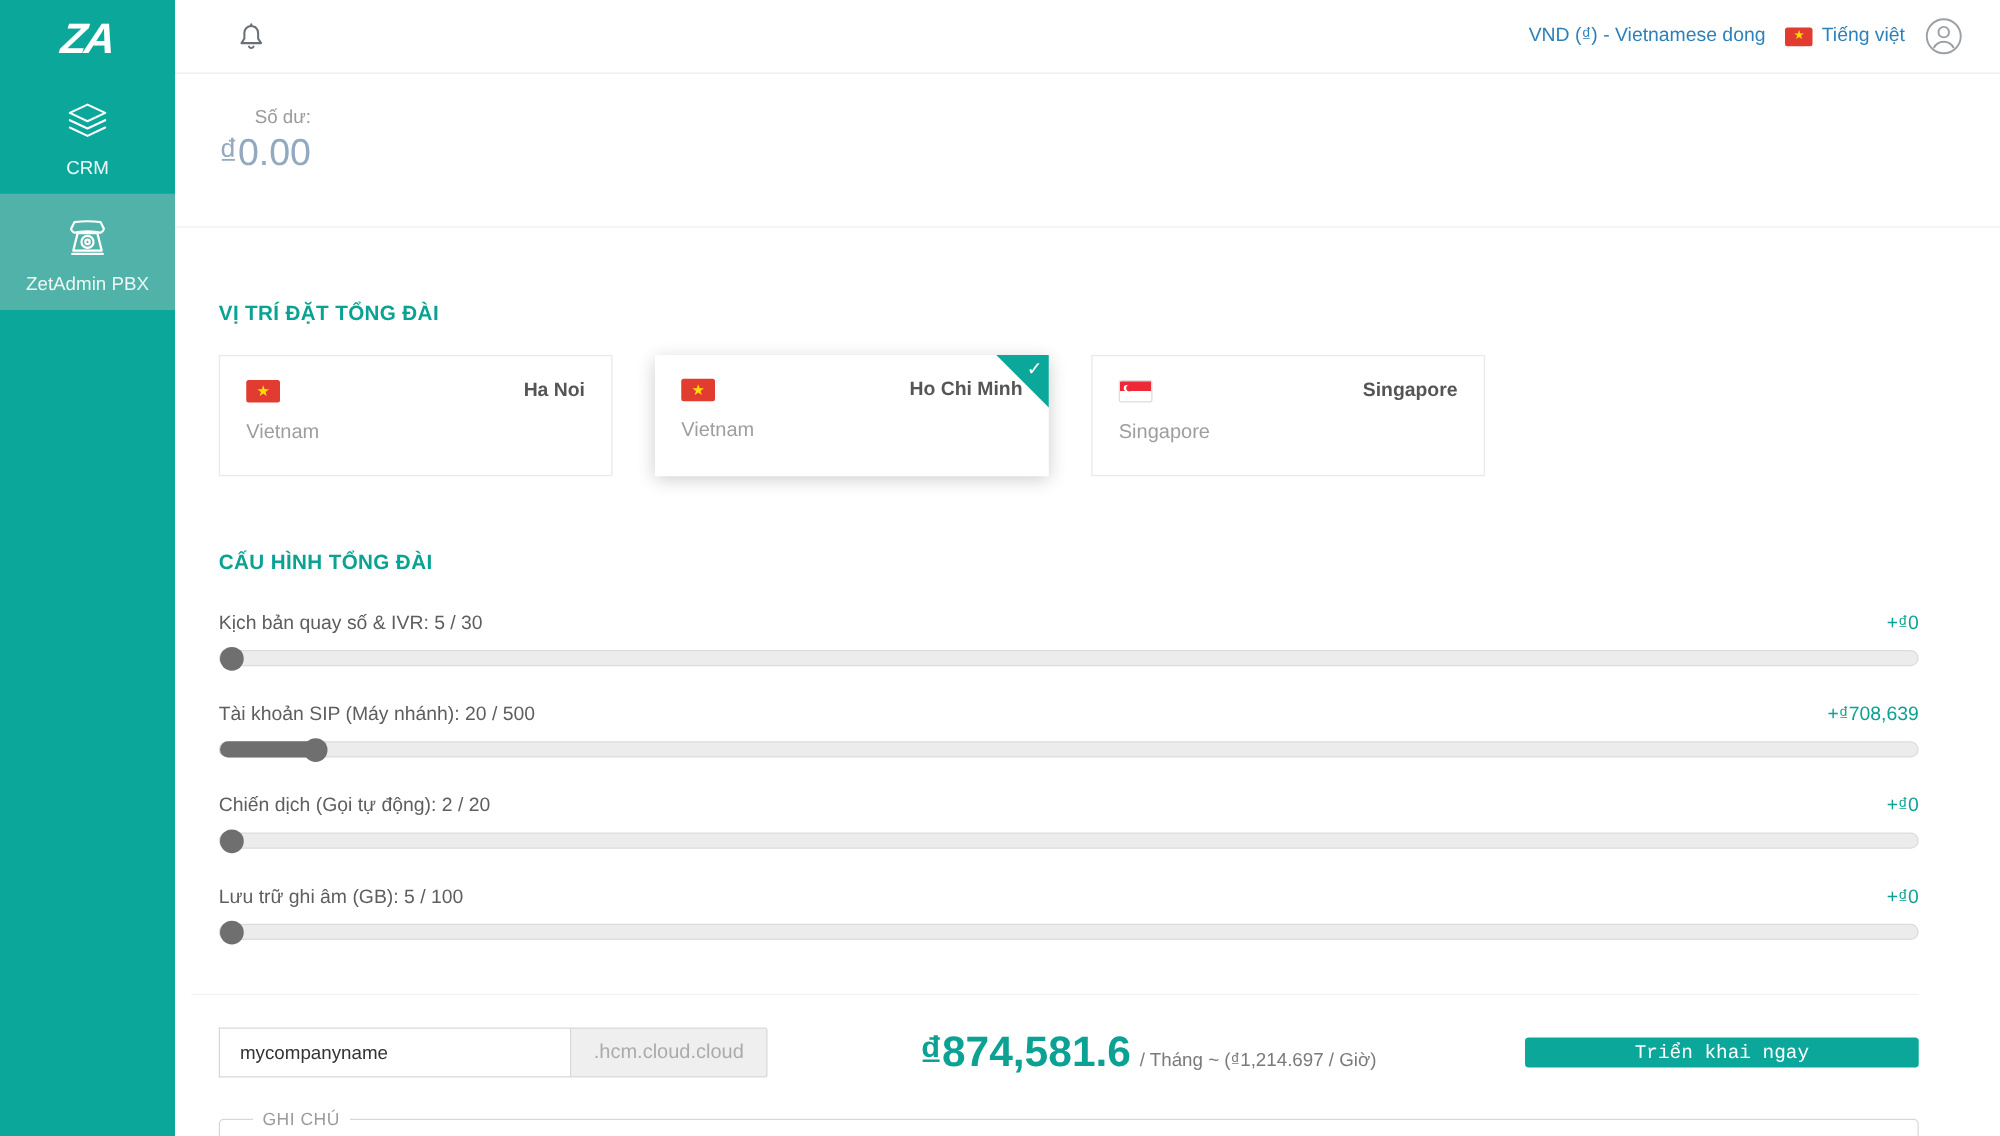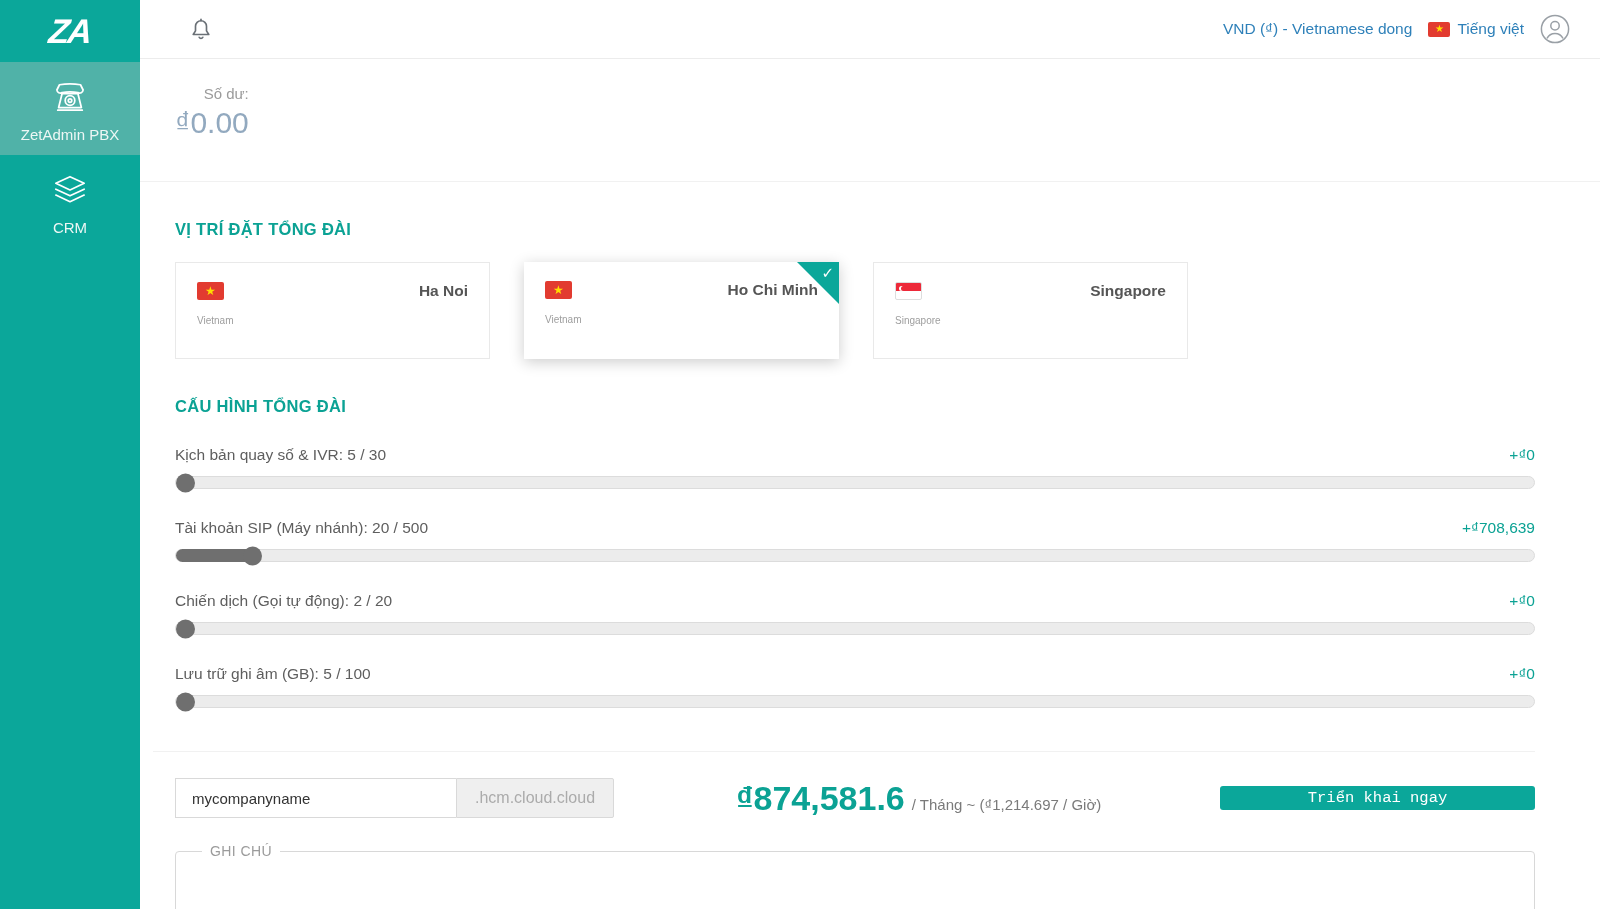--- a/index.html
+++ b/index.html
@@ -37,30 +37,30 @@
   .page-header { margin-left:140px; height:123px; border-bottom:1px solid #F1F1F1;
                  display:flex; justify-content:space-between; align-items:flex-start;
                  padding:26px 65px 0 35px; }
   .page-title { font-size:40px; color:#676767; font-weight:400; }
   .balance { text-align:right; }
   .balance-label { color:#9B9B9B; font-size:15px; }
   .balance-value { color:#92A9BF; font-size:30px; margin-top:4px; }
 
   
   .content { margin-left:140px; padding:0 65px 0 35px; }
-  .section-heading { color:#0BA294; font-size:16.5px; font-weight:700; letter-spacing:.3px; margin-top:38px; }
+  .section-heading { color:#0BA294; font-size:16.5px; font-weight:700; letter-spacing:.3px; margin-top:60px; }
 
   
   .cards { display:flex; gap:34px; margin-top:23px; }
   .loc-card { width:315px; height:97px; background:#fff; border:1px solid #E9E9E9;
               padding:19px 21px; position:relative; cursor:pointer; }
   .loc-card.selected { border:none; box-shadow:0 3px 14px rgba(0,0,0,.20); }
   .card-top { display:flex; justify-content:space-between; align-items:center; }
   .card-city { font-weight:700; color:#555; font-size:15.5px; }
-  .card-country { color:#9E9E9E; font-size:10px; margin-top:15px; }
+  .card-country { color:#9E9E9E; font-size:16px; margin-top:15px; }
   .corner { position:absolute; top:0; right:0; width:0; height:0;
             border-top:42px solid #0BA79A; border-left:42px solid transparent; }
   .corner-check { position:absolute; top:2px; right:5px; color:#fff; font-size:15px; font-weight:bold; }
 
   
   .slider-row { margin-top:30px; }
   .slider-row:first-of-type { margin-top:25px; }
   .slider-head { display:flex; justify-content:space-between; align-items:flex-start; }
   .slider-label { color:#5E5E5E; font-size:15.5px; }
   .slider-price { color:#0BA294; font-size:15.5px; }
@@ -93,42 +93,42 @@
   .notes-area { width:100%; height:100%; cursor:text; }
 </style>
 </head>
 <body>
 
 <nav class="sidebar">
   <div class="logo-block">
     <span class="logo-text">ZA</span>
   </div>
 
+  <div class="side-item">
+    <span class="side-icon">
+      <svg width="40" height="40" viewBox="0 0 48 48" fill="none" stroke="#fff" stroke-width="2" stroke-linecap="round" stroke-linejoin="round">
+        <path d="M24 8 L41 16 L24 24 L7 16 Z"></path>
+        <path d="M7 23 L24 31 L41 23"></path>
+        <path d="M7 30 L24 38 L41 30"></path>
+      </svg>
+    </span>
+    <span>CRM</span>
+  </div>
+
   <div class="side-item active">
     <span class="side-icon">
       <svg width="42" height="42" viewBox="0 0 48 48" fill="none" stroke="#fff" stroke-width="2" stroke-linecap="round" stroke-linejoin="round">
         <path d="M9 16 l3 -6 a30 10 0 0 1 24 0 l3 6 a4 4 0 0 1 -6 3 a22 8 0 0 0 -18 0 a4 4 0 0 1 -6 -3 z"></path>
         <path d="M15 20 L33 20 L37 36 L11 36 Z"></path>
         <circle cx="24" cy="28" r="5.5"></circle>
         <circle cx="24" cy="28" r="2"></circle>
         <path d="M10 39 H38"></path>
       </svg>
     </span>
     <span>ZetAdmin PBX</span>
-  </div>
-
-  <div class="side-item">
-    <span class="side-icon">
-      <svg width="40" height="40" viewBox="0 0 48 48" fill="none" stroke="#fff" stroke-width="2" stroke-linecap="round" stroke-linejoin="round">
-        <path d="M24 8 L41 16 L24 24 L7 16 Z"></path>
-        <path d="M7 23 L24 31 L41 23"></path>
-        <path d="M7 30 L24 38 L41 30"></path>
-      </svg>
-    </span>
-    <span>CRM</span>
   </div>
 </nav>
 
 <header class="topbar">
   <span class="bell-btn">
     <svg width="22" height="24" viewBox="0 0 24 26" fill="none" stroke="#6A7076" stroke-width="1.8" stroke-linecap="round" stroke-linejoin="round">
       <path d="M12 4 a6 6 0 0 1 6 6 v5 l2.5 4 H3.5 L6 15 v-5 a6 6 0 0 1 6 -6 z"></path>
       <path d="M10 22 a2.2 2.2 0 0 0 4 0"></path>
       <path d="M12 4 V2.5"></path>
     </svg>

